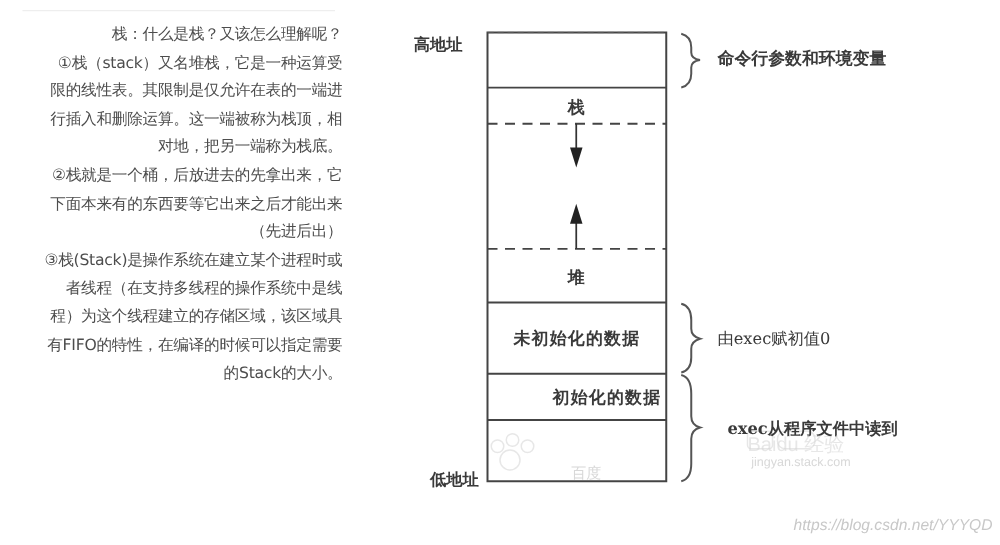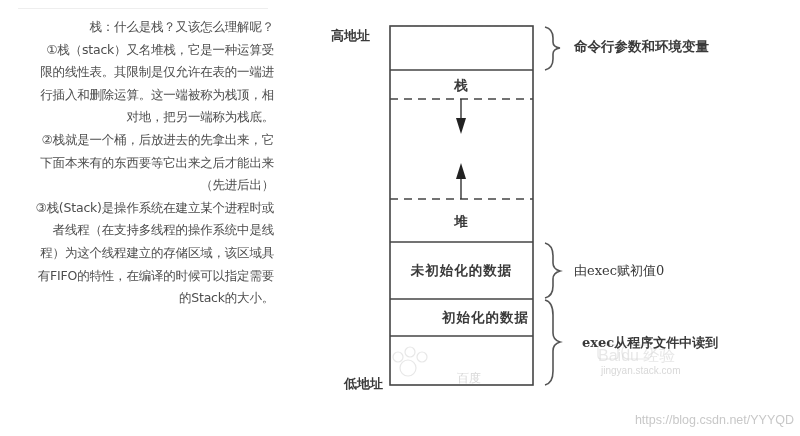--- a/index.html
+++ b/index.html
@@ -23,21 +23,21 @@
   .seg-label {
     position: absolute; left: 390px; width: 143px; text-align: center;
     font-family: "DejaVu Serif", serif; font-weight: bold; color: #3a3a3a; font-size: 13.5px;
     letter-spacing: 1px;
   }
   .watermark {
     position: absolute; font-family: "Liberation Sans", sans-serif; color: #d8d8d8; white-space: nowrap;
   }
   .footer-url {
     position: absolute; right: 6px; top: 413px; font-family: "Liberation Sans", sans-serif;
-    font-size: 12.5px; color: #c8c8c8;
+    font-size: 12.5px; color: #c8c8c8; font-style: italic;
   }
 </style>
 </head>
 <body>
 
 <div class="divider"></div>
 
 <div class="article">
   <span class="line">栈：什么是栈？又该怎么理解呢？</span>
   <span class="line">①栈（stack）又名堆栈，它是一种运算受</span>

